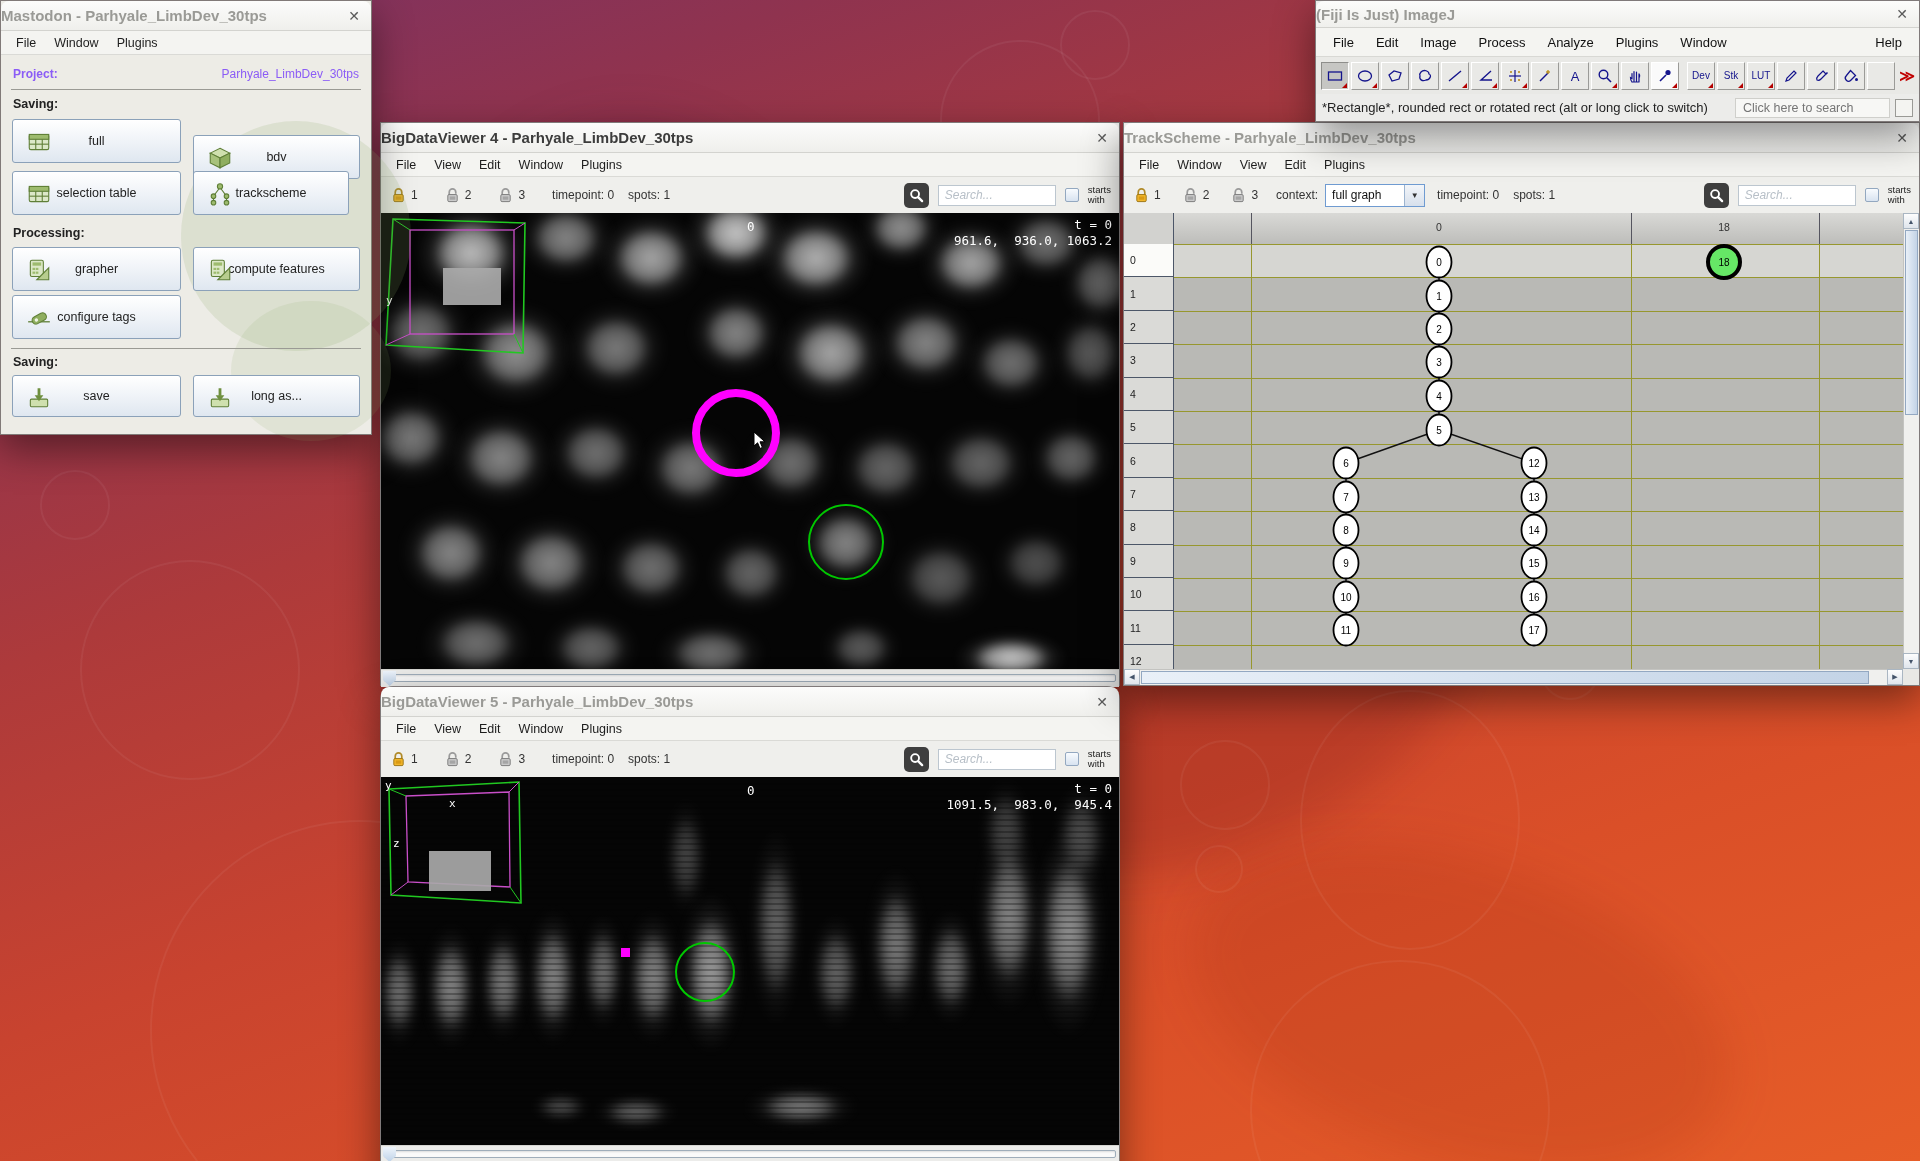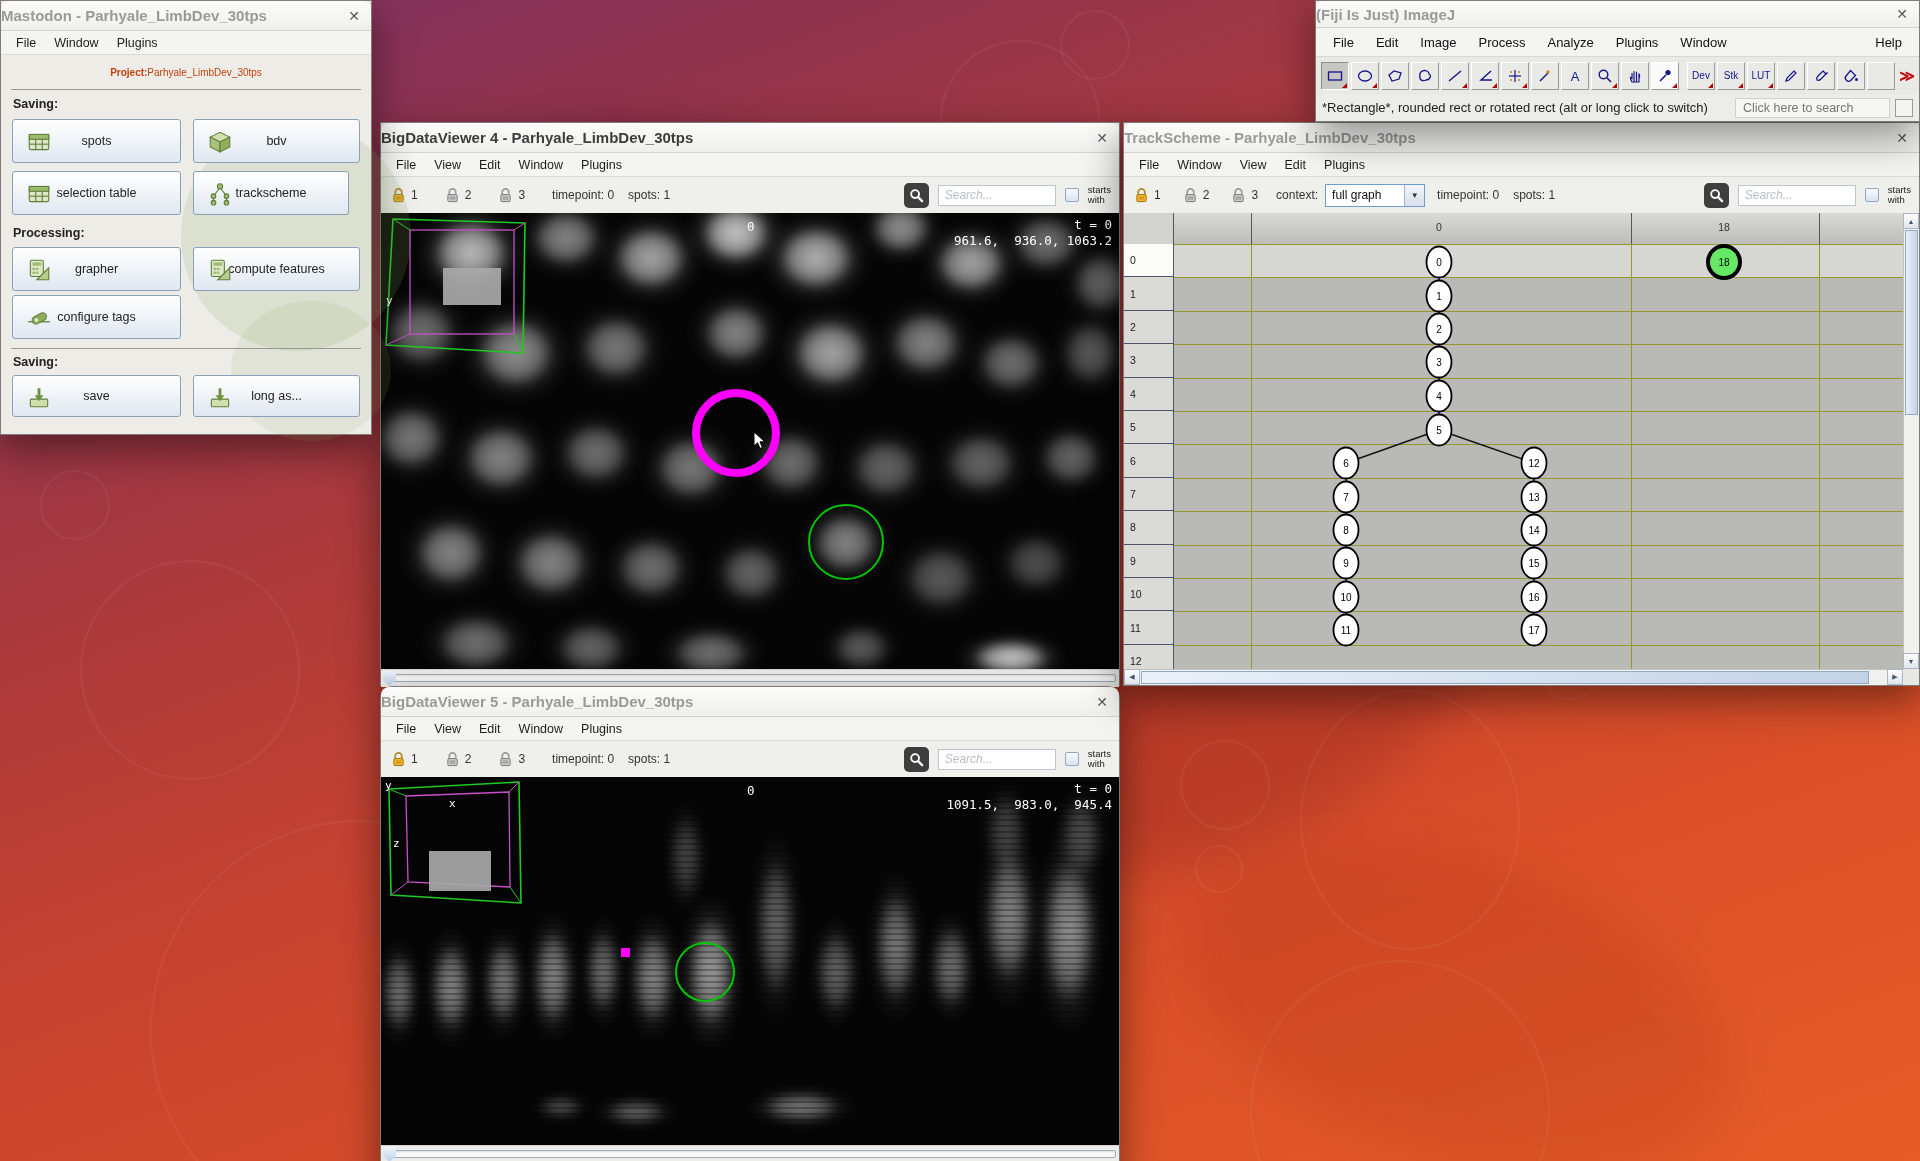--- a/index.html
+++ b/index.html
@@ -59,22 +59,22 @@
 
   
   #win-mastodon { left:0; top:0; width:372px; height:435px; background:#edece6; }
   .m-watermark { position:absolute; border-radius:50%; background:rgba(138,168,102,.17); }
   .m-section-label { position:absolute; left:12px; font-weight:bold; font-size:12.5px; color:#222; }
   .m-sep { position:absolute; left:10px; right:10px; height:1px; background:#9a9a94; }
   .m-btn { position:absolute; height:44px; border:1px solid #8ba1b9; border-radius:3px;
     background:linear-gradient(#ffffff,#eef2f7 55%,#dfe7f0); box-shadow:inset 0 1px 0 #fff;
     display:flex; align-items:center; justify-content:center; font-size:12.5px; color:#222; }
   .m-btn .btn-icon { position:absolute; left:13px; top:9px; width:26px; height:26px; }
-  .proj-row { position:absolute; left:12px; right:12px; top:66px; display:flex; justify-content:center;
-    font-size:10px; color:#c2410c; }
+  .proj-row { position:absolute; left:12px; right:12px; top:66px; display:flex; justify-content:space-between;
+    font-size:12px; color:#8b5cf6; }
 
   
   #ts-graph { position:absolute; left:0; top:90px; width:795px; height:472px; background:#b9b9b5; overflow:hidden; }
   .ts-colheader { position:absolute; left:50px; top:0; right:16px; height:31px;
     background:linear-gradient(#d9d9d6,#bdbdba); }
   .ts-colheader .tick { position:absolute; top:0; width:1px; height:31px; background:#55555f; }
   .ts-collabel { position:absolute; top:8px; transform:translateX(-50%); font-size:10.5px; color:#333; }
   .ts-corner { position:absolute; left:0; top:0; width:50px; height:31px; background:#d2d2cf; border-right:1px solid #4c5668; }
   .ts-rowcell { position:absolute; left:0; width:50px; background:#dadad7; border-bottom:1px solid #4c5668;
     border-right:1px solid #4c5668; font-size:10.5px; color:#222; display:flex; align-items:center; padding-left:6px; }
@@ -371,23 +371,23 @@
     <div class="m-section-label" style="top:96px;">Saving:</div>
 
     <div class="m-btn" style="left:11px;top:118px;width:169px;">
       <svg class="btn-icon" viewBox="0 0 24 24">
           <rect x="3" y="5" width="18" height="14" rx="1.5" fill="#dce8c8" stroke="#5f7f37"></rect>
           <rect x="3" y="5" width="18" height="4.5" fill="#9dbb6e" stroke="#5f7f37"></rect>
           <line x1="9" y1="9.5" x2="9" y2="19" stroke="#5f7f37"></line>
           <line x1="15" y1="9.5" x2="15" y2="19" stroke="#5f7f37"></line>
           <line x1="3" y1="14" x2="21" y2="14" stroke="#5f7f37"></line>
         </svg>
-      <span>spots</span>
-    </div>
-    <div class="m-btn" style="left:192px;top:118px;width:167px;">
+      <span>full</span>
+    </div>
+    <div class="m-btn" style="left:192px;top:134px;width:167px;">
       <svg class="btn-icon" viewBox="0 0 24 24">
           <polygon points="12,3 21,7.5 12,12 3,7.5" fill="#cfe0ae" stroke="#5f7f37"></polygon>
           <polygon points="3,7.5 12,12 12,21 3,16.5" fill="#a8c27c" stroke="#5f7f37"></polygon>
           <polygon points="21,7.5 12,12 12,21 21,16.5" fill="#8fae5f" stroke="#5f7f37"></polygon>
         </svg>
       <span>bdv</span>
     </div>
     <div class="m-btn" style="left:11px;top:170px;width:169px;">
       <svg class="btn-icon" viewBox="0 0 24 24">
           <rect x="3" y="5" width="18" height="14" rx="1.5" fill="#dce8c8" stroke="#5f7f37"></rect>

